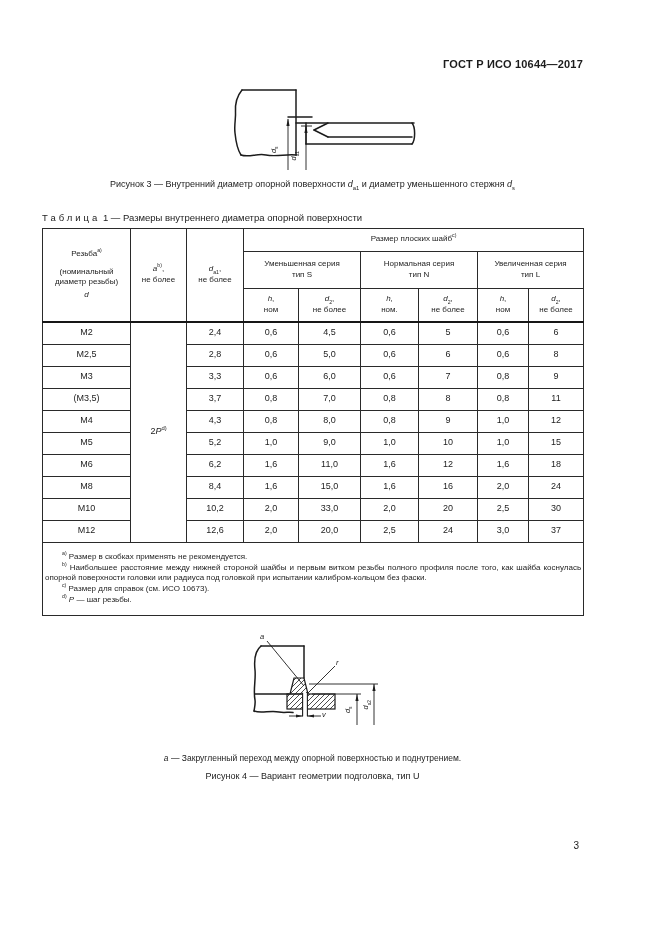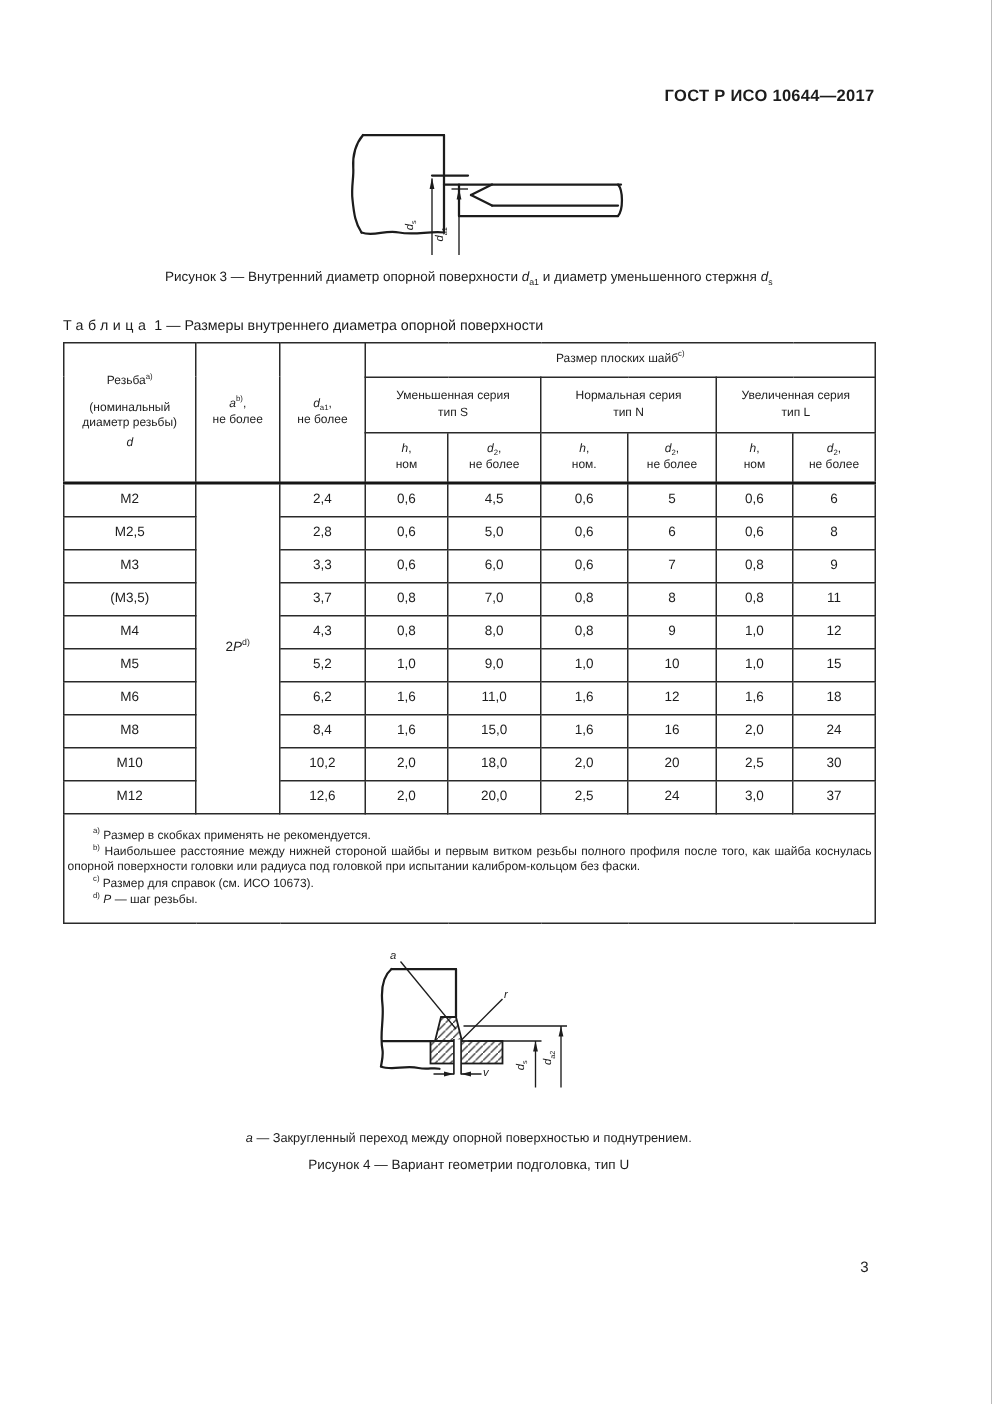--- a/index.html
+++ b/index.html
@@ -228,21 +228,21 @@
           <td class="data">15,0</td>
           <td class="data">1,6</td>
           <td class="data">16</td>
           <td class="data">2,0</td>
           <td class="data">24</td>
         </tr>
         <tr>
           <td class="data">М10</td>
           <td class="data">10,2</td>
           <td class="data">2,0</td>
-          <td class="data">18,0</td>
+          <td class="data">33,0</td>
           <td class="data">2,0</td>
           <td class="data">20</td>
           <td class="data">2,5</td>
           <td class="data">30</td>
         </tr>
         <tr>
           <td class="data">М12</td>
           <td class="data">12,6</td>
           <td class="data">2,0</td>
           <td class="data">20,0</td>

